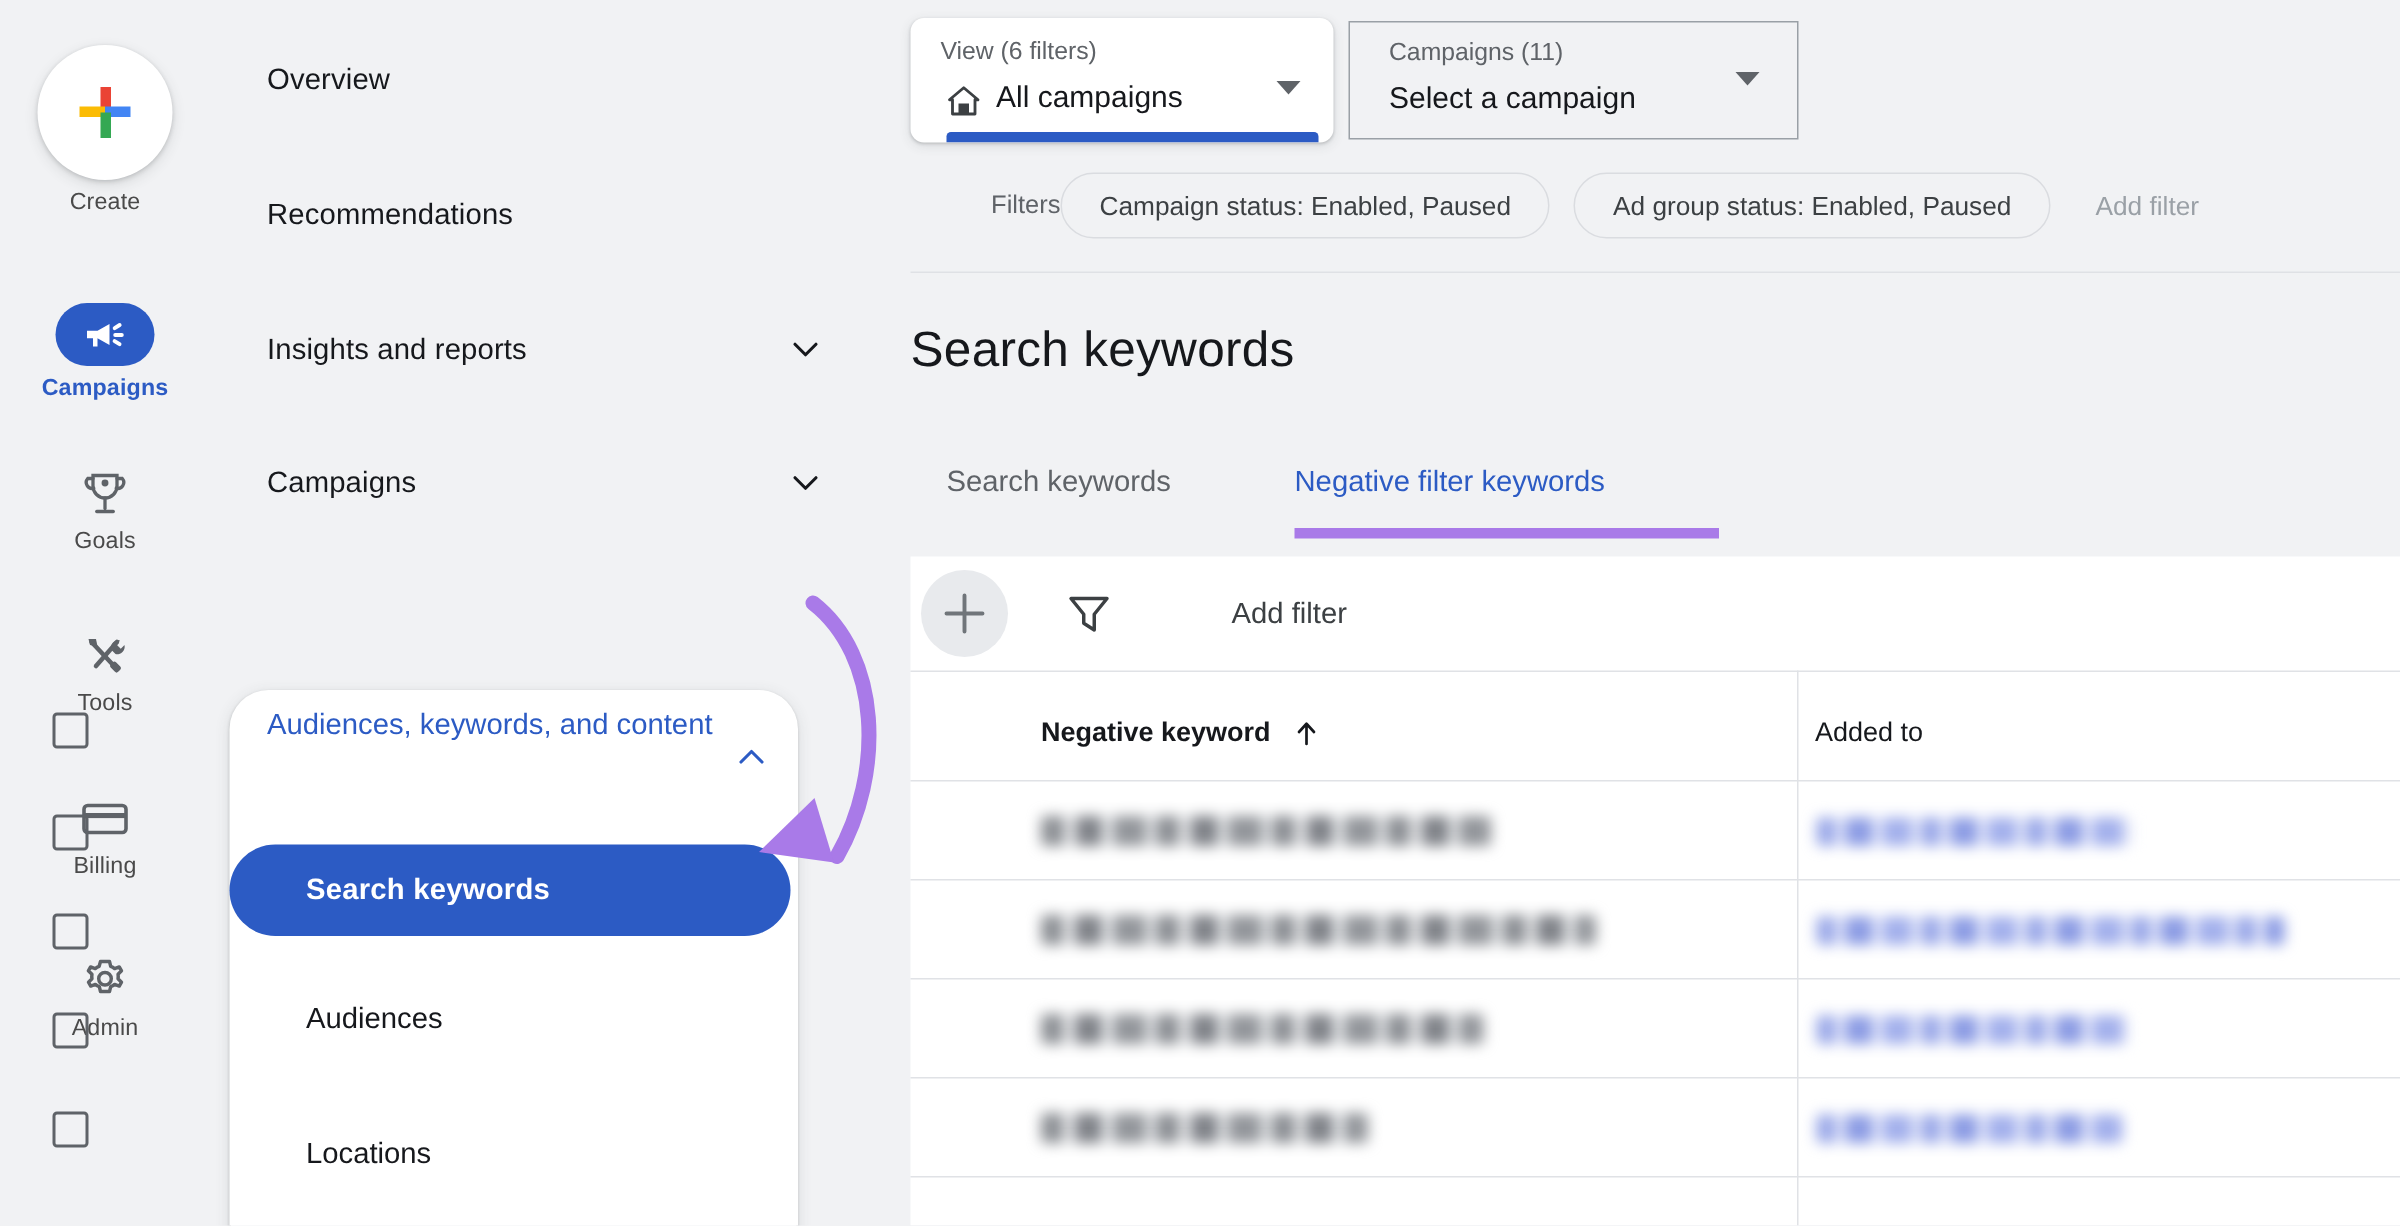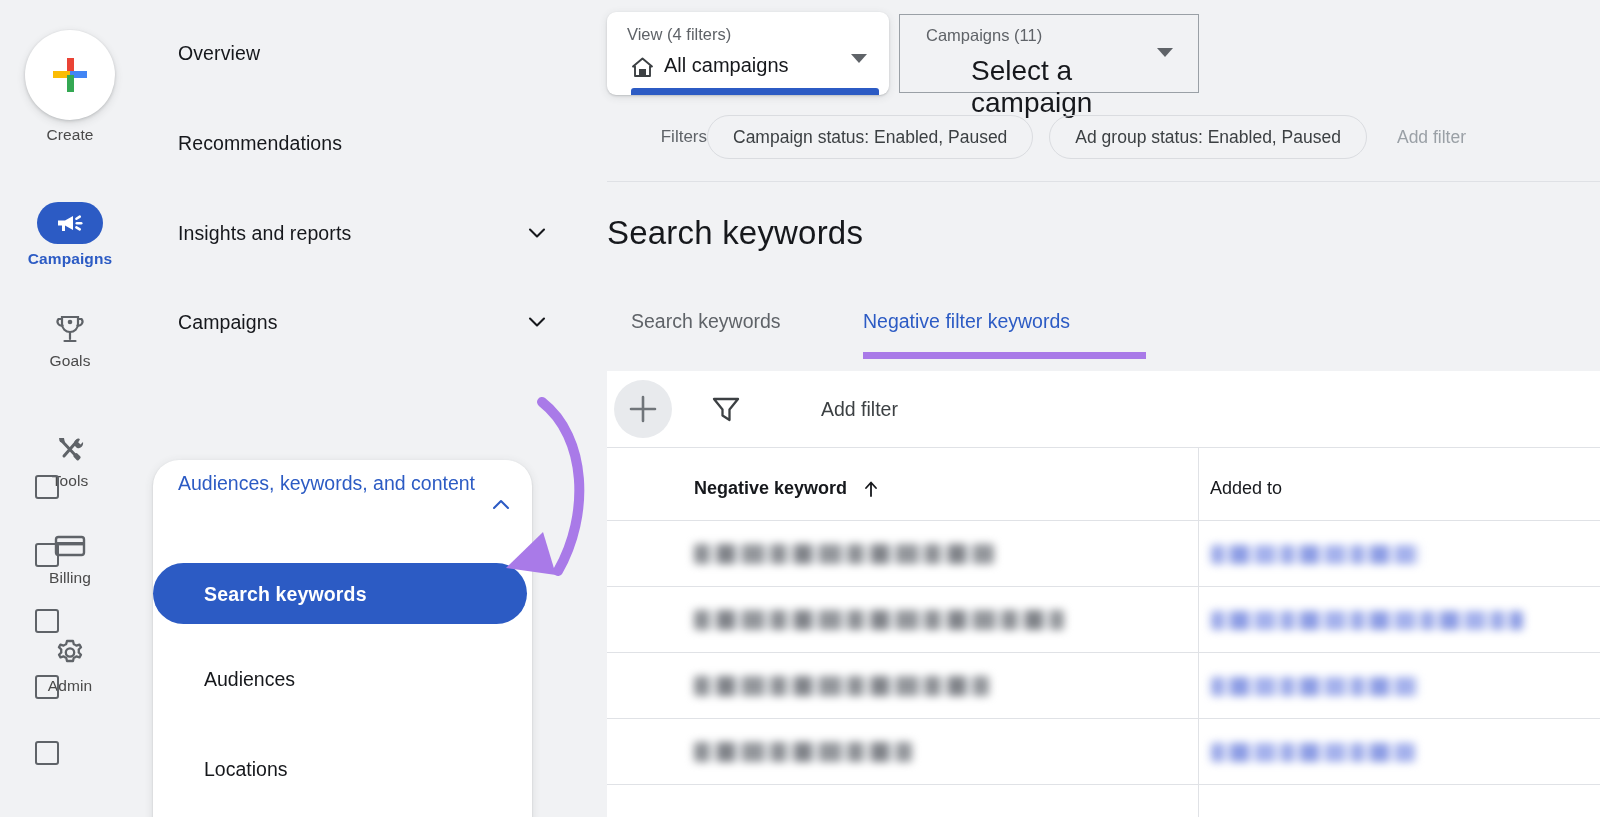--- a/index.html
+++ b/index.html
@@ -77,21 +77,21 @@
   #viewcard .lbl { position: absolute; left: 20px; top: 13px; font-size: 16.5px; color: #5f6368; }
   #viewcard .val { position: absolute; left: 57px; top: 42px; font-size: 20px; color: #16181c; }
   #viewcard .home { position: absolute; left: 24px; top: 44px; width: 23px; height: 23px; }
   #viewcard .blue-bar { position: absolute; left: 24px; bottom: 0; width: 248px; height: 7px; background: #2c5bc4; border-radius: 3px 3px 0 0; }
 
   #campcard {
     position: absolute; left: 899px; top: 14px; width: 300px; height: 79px;
     background: transparent; border: 1px solid #9aa0a6; border-radius: 0; cursor: pointer;
   }
   #campcard .lbl { position: absolute; left: 26px; top: 11px; font-size: 16.5px; color: #5f6368; }
-  #campcard .val { position: absolute; left: 26px; top: 40px; font-size: 28px; color: #16181c; margin-left: 45px; }
+  #campcard .val { position: absolute; left: 26px; top: 40px; font-size: 20px; color: #16181c; }
 
   .caret { position: absolute; width: 0; height: 0; border-left: 8px solid transparent; border-right: 8px solid transparent; border-top: 9px solid #5f6368; }
 
   #filterbar { position: absolute; left: 607px; top: 115px; width: 993px; height: 44px; display: flex; align-items: center; }
   #filters-label { font-size: 17px; color: #5f6368; margin-left: 0px; width: 100px; text-align: right; }
   .chip {
     height: 44px; border: 1px solid #dadce0; border-radius: 22px;
     display: flex; align-items: center; padding: 0 25px;
     font-size: 17.5px; color: #3c4043; background: transparent; cursor: pointer;
     white-space: nowrap;
@@ -164,21 +164,21 @@
           <path d="M9 7 H5.5 a4 4 0 0 0 4 6.5"></path>
           <path d="M25 7 H28.5 a4 4 0 0 1 -4 6.5"></path>
           <path d="M17 20 v7"></path>
           <path d="M11.5 29 h11"></path>
         </g>
         <circle cx="17" cy="10" r="2.3" fill="#5f6368"></circle>
       </svg>
       <div class="rail-label">Goals</div>
     </div>
 
-    <div class="rail-item" style="top:416px;">
+    <div class="rail-item" style="top:404px;">
       <svg class="rail-icon" viewBox="0 0 34 34">
         <g stroke="#5f6368" stroke-width="3" stroke-linecap="round" fill="none">
           <path d="M8 8 L24 25"></path>
           <path d="M25 8 L11 24"></path>
         </g>
         <path d="M6 6 l5 0 l1 5 l-5 -1 Z" fill="#5f6368"></path>
         <path d="M27 7 a5 5 0 0 0 -6 6 l3 3 a5 5 0 0 0 6 -6 l-2.5 2.5 l-3 -3 Z" fill="#5f6368"></path>
         <rect x="21" y="22" width="7" height="5" rx="1.5" fill="#5f6368" transform="rotate(45 24 24)"></rect>
       </svg>
       <div class="rail-label">Tools</div>
@@ -240,21 +240,21 @@
       <div class="sub-item" style="top:298px;">Locations</div>
     </div>
   </div>
 
   <svg id="arrow" viewBox="0 0 140 240">
     <path d="M52 27 C 97 62, 100 140, 68 196" fill="none" stroke="#a97ae8" stroke-width="10" stroke-linecap="round"></path>
     <path d="M66 200 L 16 193 L 53 157 Z" fill="#a97ae8"></path>
   </svg>
 
   <div id="viewcard">
-    <div class="lbl">View (4 filters)</div>
+    <div class="lbl">View (6 filters)</div>
     <svg class="home" viewBox="0 0 23 23">
       <path d="M11.5 2.5 L21 10.5 L19 10.5 L19 20 L4 20 L4 10.5 L2 10.5 Z" fill="none" stroke="#3c4043" stroke-width="1.9" stroke-linejoin="round"></path>
       <rect x="8" y="13" width="7" height="7" fill="#3c4043"></rect>
     </svg>
     <div class="val">All campaigns</div>
     <div class="caret" style="right:22px; top:42px;"></div>
     <div class="blue-bar"></div>
   </div>
 
   <div id="campcard">

